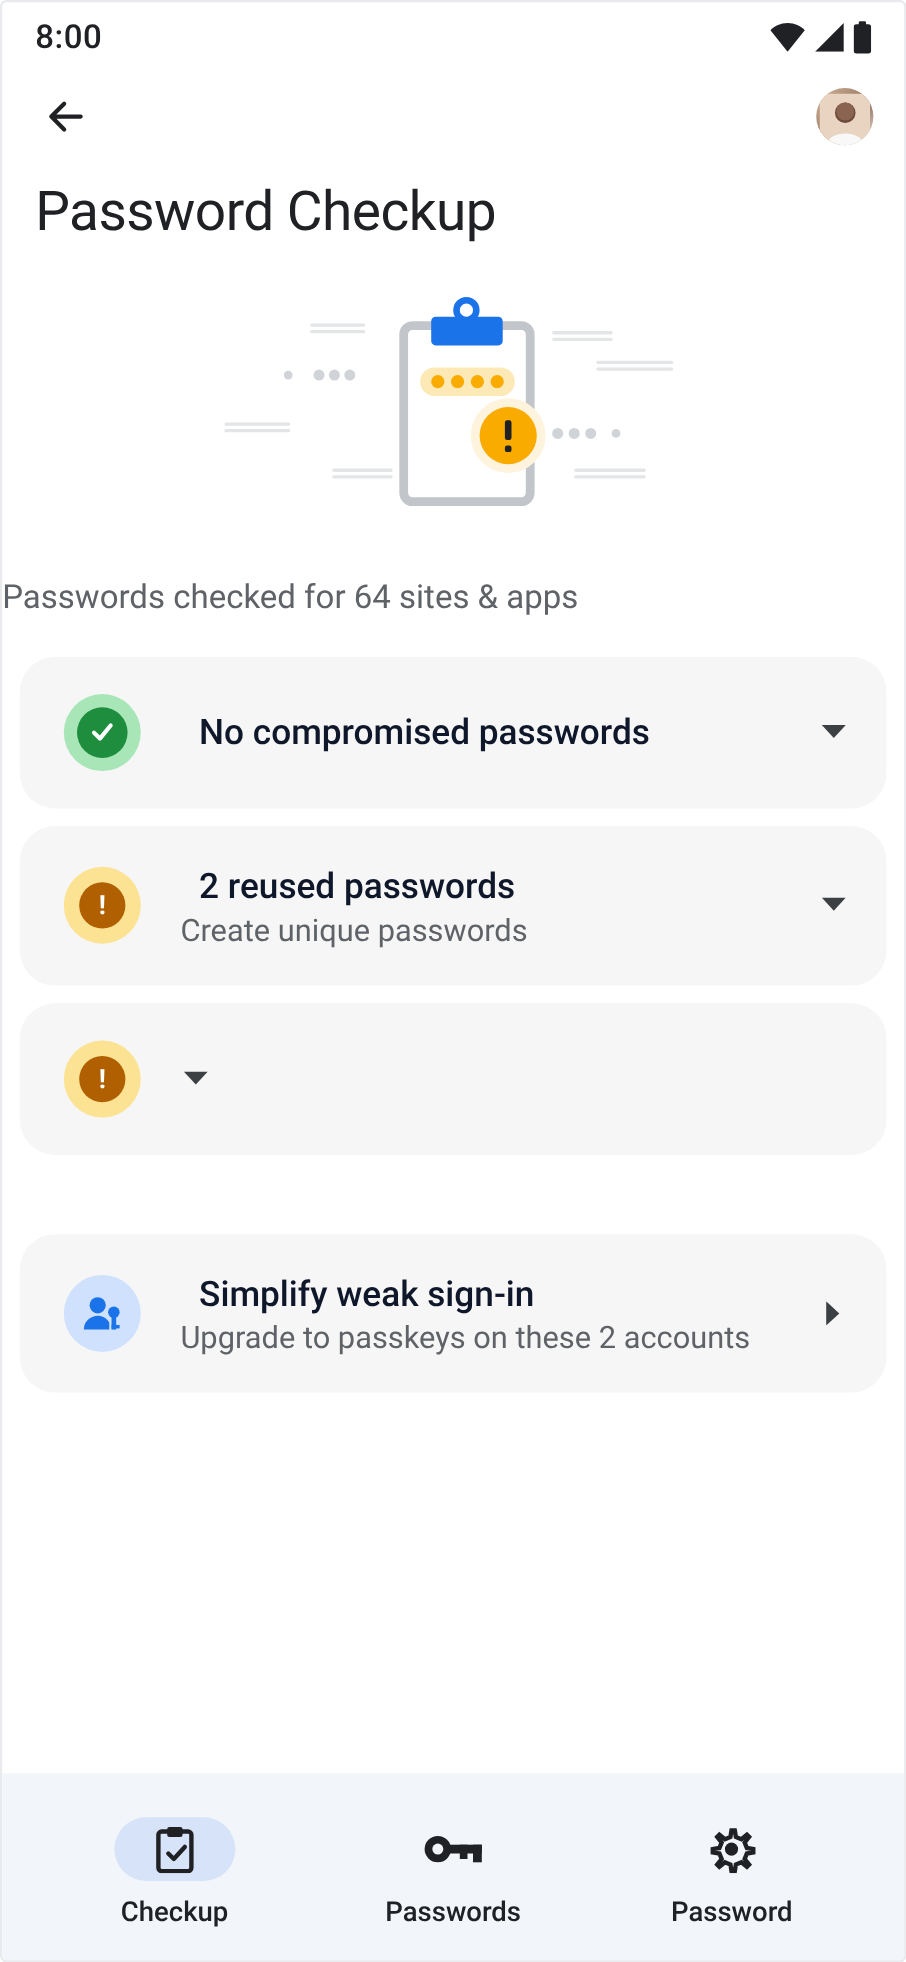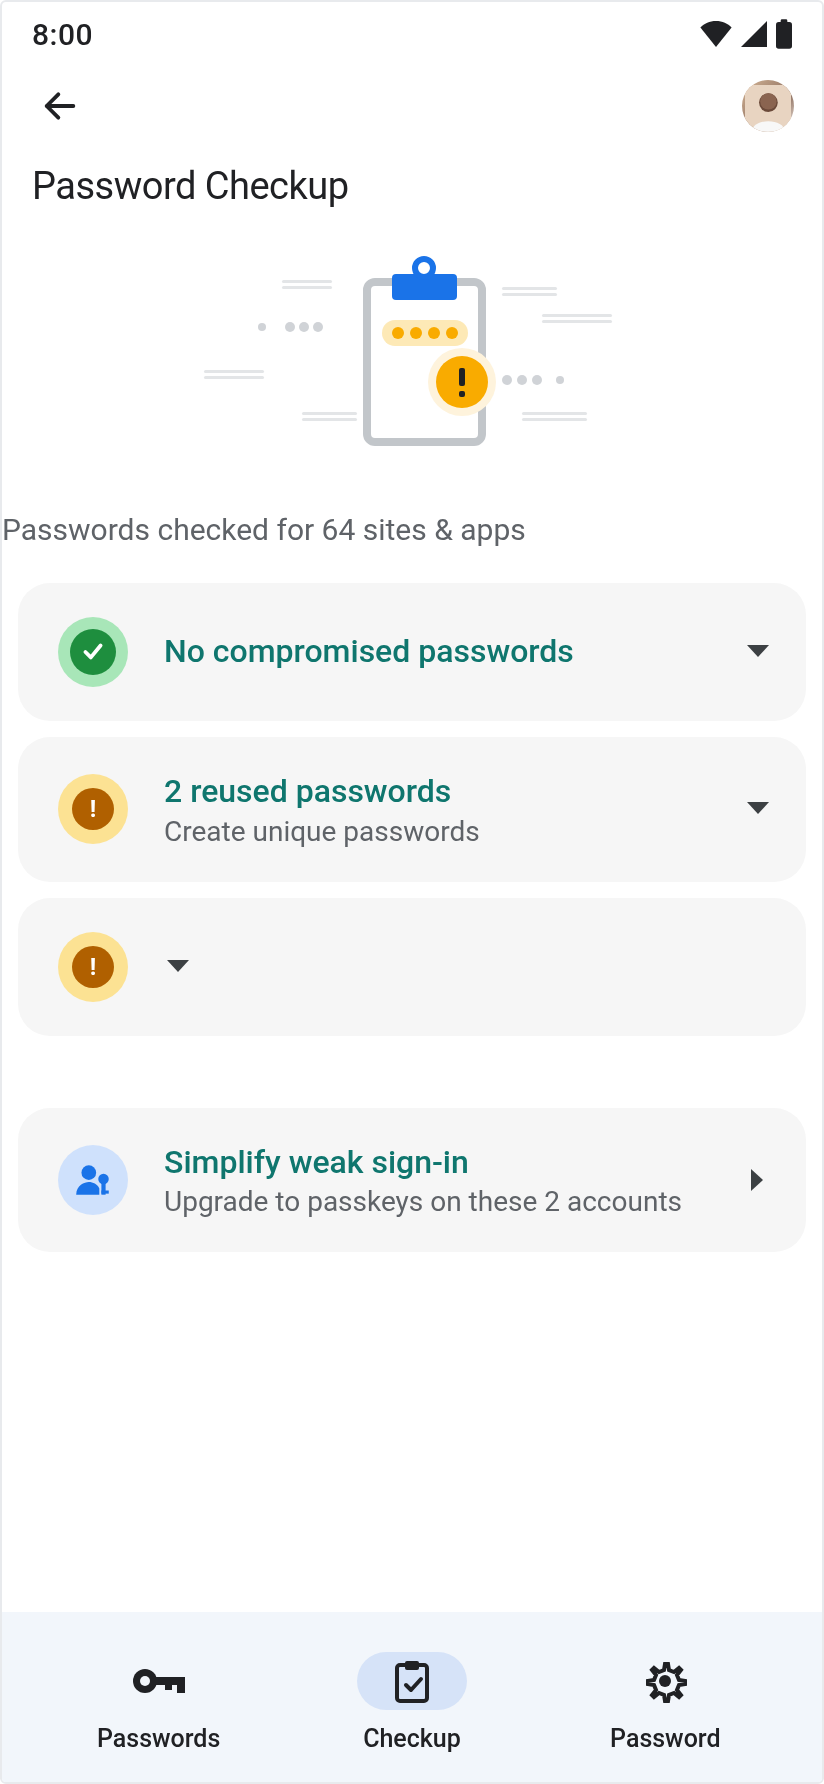--- a/index.html
+++ b/index.html
@@ -52,21 +52,21 @@
     width: 52px; height: 52px;
     border-radius: 50%;
     background: linear-gradient(135deg,#d7b899,#8d6e5e 60%,#f4ede5);
     overflow: hidden;
     display:flex;align-items:flex-end;justify-content:center;
   }
   .avatar svg{width:90%;height:90%}
 
   
   .page-title {
-    font-size: 38px;
+    font-size: 50px;
     font-weight: 400;
     color: #202124;
     padding: 32px 30px 0;
     letter-spacing: -0.5px;
   }
 
   
   .illustration {
     display: flex;
     justify-content: center;
@@ -100,22 +100,23 @@
     width: 70px; height: 70px;
     border-radius: 50%;
     display:flex;align-items:center;justify-content:center;
     flex-shrink:0;
     margin-right: 36px;
   }
   .card .texts { flex: 1; }
   .card .title {
     font-size: 32px;
     font-weight: 500;
-    color: #0f766e;
+    color: #0f172a;
     line-height:1.3;
+    margin-left:17px;
   }
   .card .subtitle {
     font-size: 28px;
     color: #5f6368;
     margin-top: 2px;
   }
   .card .chev {
     width: 28px; height: 28px;
     display:flex;align-items:center;justify-content:center;
   }
@@ -304,42 +305,42 @@
           <path fill="#3c4043" d="M0 0 L12 11 L0 22 Z"></path>
         </svg>
     </div>
   </div>
 
 </div>
 
 <div class="spacer"></div>
 
 <div class="bottom-nav">
+  <div class="nav-item active">
+    <div class="nav-icon-wrap">
+      <svg width="40" height="44" viewBox="0 0 40 44">
+        <rect x="5" y="6" width="30" height="36" rx="3" fill="none" stroke="#202124" stroke-width="4"></rect>
+        <rect x="13" y="2" width="14" height="9" rx="2" fill="#202124"></rect>
+        <path d="M14 26 l5 5 l10 -11" fill="none" stroke="#202124" stroke-width="4" stroke-linecap="round" stroke-linejoin="round"></path>
+      </svg>
+    </div>
+    <div class="nav-label">Checkup</div>
+  </div>
   <div class="nav-item">
     <div class="nav-icon-wrap">
       <svg width="56" height="32" viewBox="0 0 56 32">
         <circle cx="14" cy="16" r="12" fill="#202124"></circle>
         <circle cx="14" cy="16" r="5" fill="#f2f6fb"></circle>
         <rect x="24" y="12" width="30" height="8" fill="#202124"></rect>
         <rect x="46" y="12" width="8" height="16" fill="#202124"></rect>
         <rect x="34" y="12" width="7" height="13" fill="#202124"></rect>
       </svg>
     </div>
     <div class="nav-label">Passwords</div>
   </div>
-  <div class="nav-item active">
-    <div class="nav-icon-wrap">
-      <svg width="40" height="44" viewBox="0 0 40 44">
-        <rect x="5" y="6" width="30" height="36" rx="3" fill="none" stroke="#202124" stroke-width="4"></rect>
-        <rect x="13" y="2" width="14" height="9" rx="2" fill="#202124"></rect>
-        <path d="M14 26 l5 5 l10 -11" fill="none" stroke="#202124" stroke-width="4" stroke-linecap="round" stroke-linejoin="round"></path>
-      </svg>
-    </div>
-    <div class="nav-label">Checkup</div>
-  </div>
   <div class="nav-item">
     <div class="nav-icon-wrap">
       <svg width="44" height="44" viewBox="0 0 44 44">
         <g fill="none" stroke="#202124" stroke-width="4">
           <circle cx="22" cy="22" r="6" fill="#202124" stroke="none"></circle>
           <path d="M22 5 l3 0 l1 6 l5 2 l5 -4 l2 2 l-4 5 l2 5 l6 1 l0 3 l-6 1 l-2 5 l4 5 l-2 2 l-5 -4 l-5 2 l-1 6 l-3 0 l-1 -6 l-5 -2 l-5 4 l-2 -2 l4 -5 l-2 -5 l-6 -1 l0 -3 l6 -1 l2 -5 l-4 -5 l2 -2 l5 4 l5 -2 Z"></path>
         </g>
       </svg>
     </div>
     <div class="nav-label">Password</div>

